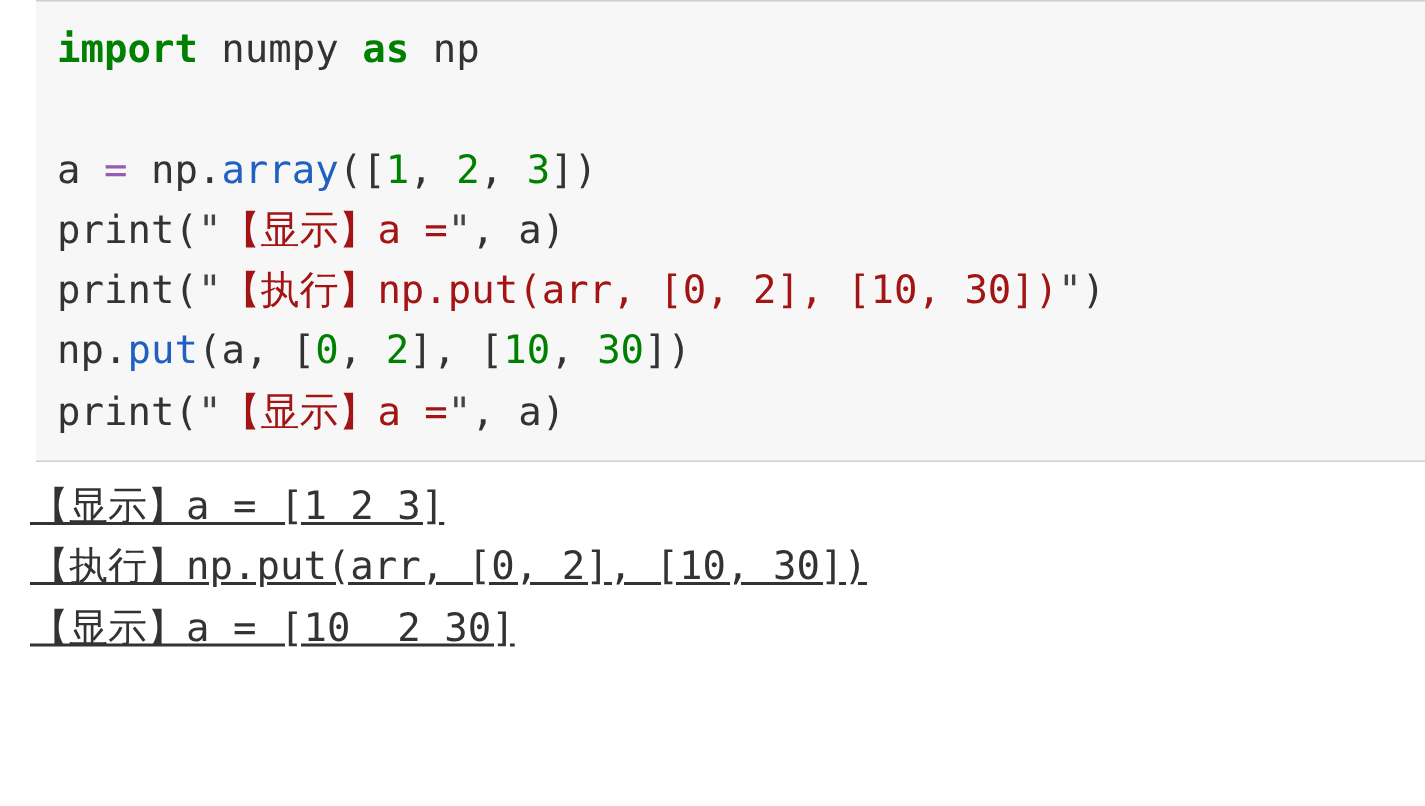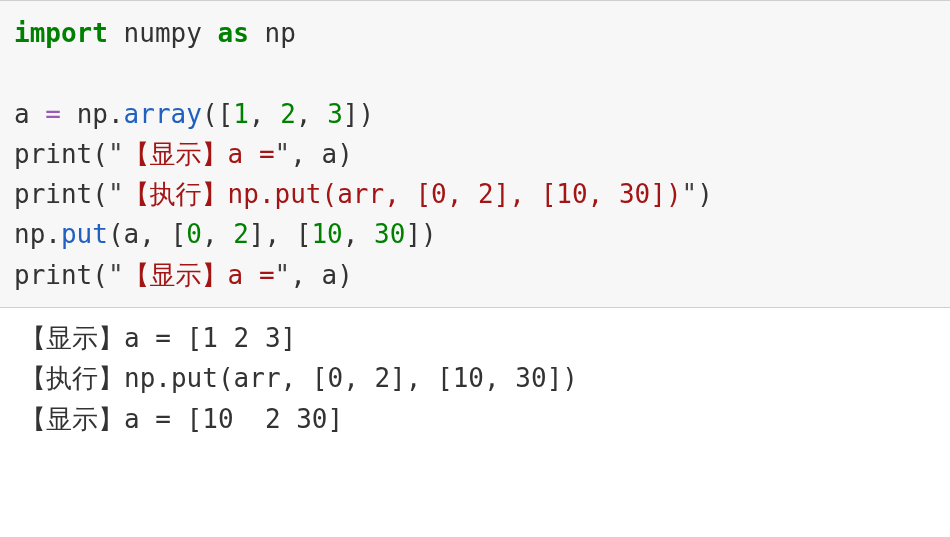--- a/index.html
+++ b/index.html
@@ -13,28 +13,30 @@
     background: #f7f7f7;
     border: 1px solid #cfcfcf;
     border-left: none;
     border-right: none;
     padding: 12px 14px 12px 14px;
     font-family: Consolas, "DejaVu Sans Mono", monospace;
     font-size: 26px;
     line-height: 1.55;
     white-space: pre;
     color: #333333;
+    margin-left: 24px;
   }
   .output-block {
     padding: 10px 14px 12px 20px;
     font-family: Consolas, "DejaVu Sans Mono", monospace;
     font-size: 26px;
     line-height: 1.55;
     white-space: pre;
     color: #333333;
+    text-decoration: underline;
   }
   
   .kw  { color: #008000; font-weight: bold; }   
   .op  { color: #9b59b6; }                       
   .fn  { color: #2060c0; }                       
   .num { color: #008000; }                       
   .str { color: #a31515; }                       
   .strq{ color: #444444; }                       
   .pn  { color: #333333; }                       
 </style>

